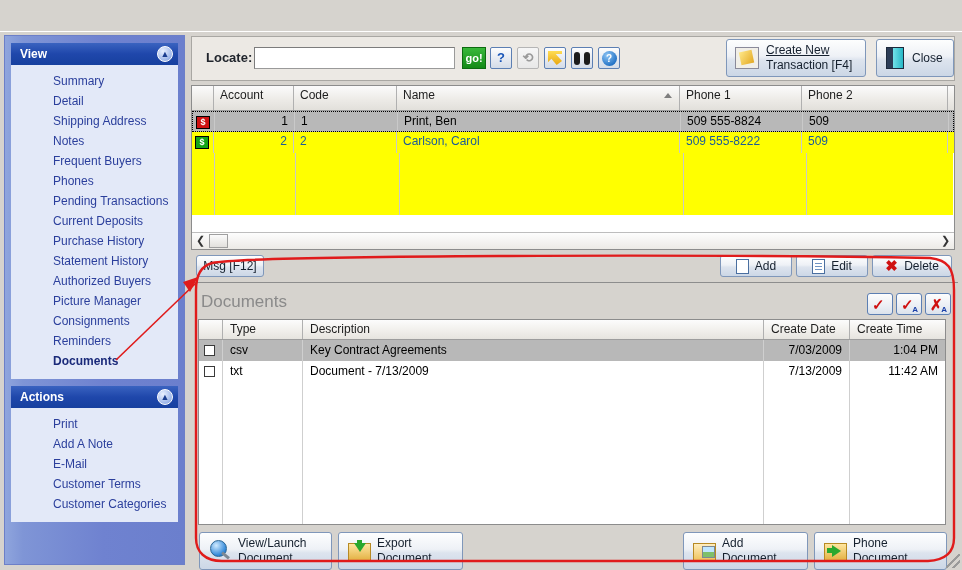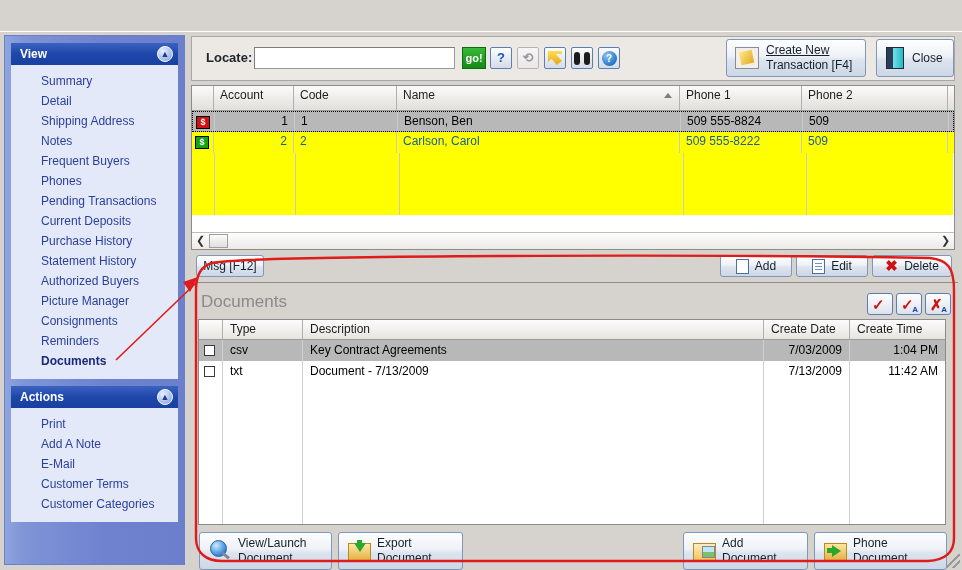--- a/index.html
+++ b/index.html
@@ -108,21 +108,21 @@
   .panel-head .collapse {
     position: absolute; right: 5px; top: 3px;
     width: 16px; height: 16px; border-radius: 50%;
     background: radial-gradient(circle at 35% 30%, #e9f0ff, #9db5e8 70%, #6f8bd0);
     border: 1px solid #ffffff;
     box-sizing: border-box;
     color: #1b3d8f; font-size: 9px; line-height: 14px; text-align: center; font-weight: bold;
   }
   .panel-body {
     background: #e3e9f8;
-    padding: 6px 0 8px 4px;
+    padding: 6px 0 8px 16px;
   }
   .side-link {
     color: #2b3f9c;
     font-size: 12px;
     line-height: 20px;
     padding-left: 26px;
     cursor: default;
     white-space: nowrap;
   }
   .side-link.active { font-weight: bold; color: #1a2a7a; }
@@ -557,21 +557,21 @@
             <span class="sortmark"></span>
           </div>
           <div class="hc" style="width:122px">Phone 1</div>
           <div class="hc" style="width:146px">Phone 2</div>
         </div>
 
         <div class="grow sel">
           <div class="gc" style="width:22px;padding:0 3px"><span class="money-ico red">$</span></div>
           <div class="gc num" style="width:80px">1</div>
           <div class="gc" style="width:103px">1</div>
-          <div class="gc" style="width:283px">Benson, Ben</div>
+          <div class="gc" style="width:283px">Print, Ben</div>
           <div class="gc" style="width:122px">509  555-8824</div>
           <div class="gc" style="width:146px">509</div>
         </div>
 
         <div class="grow hl">
           <div class="gc" style="width:22px;padding:0 3px"><span class="money-ico green">$</span></div>
           <div class="gc num" style="width:80px">2</div>
           <div class="gc" style="width:103px">2</div>
           <div class="gc" style="width:283px">Carlson, Carol</div>
           <div class="gc" style="width:122px">509  555-8222</div>

